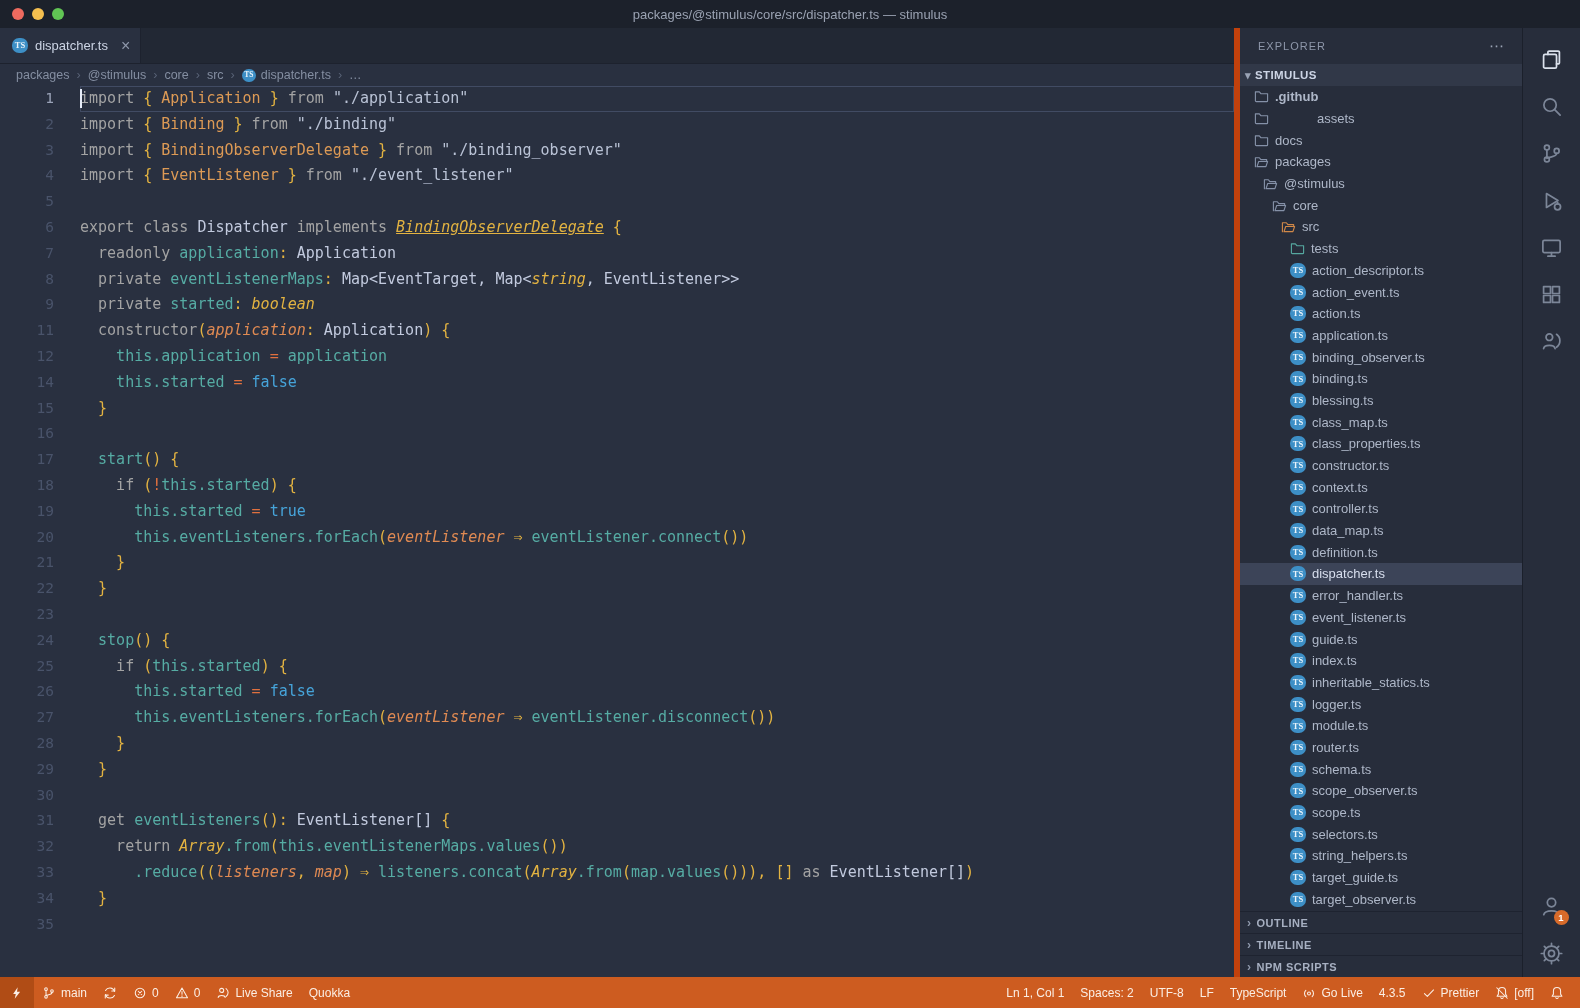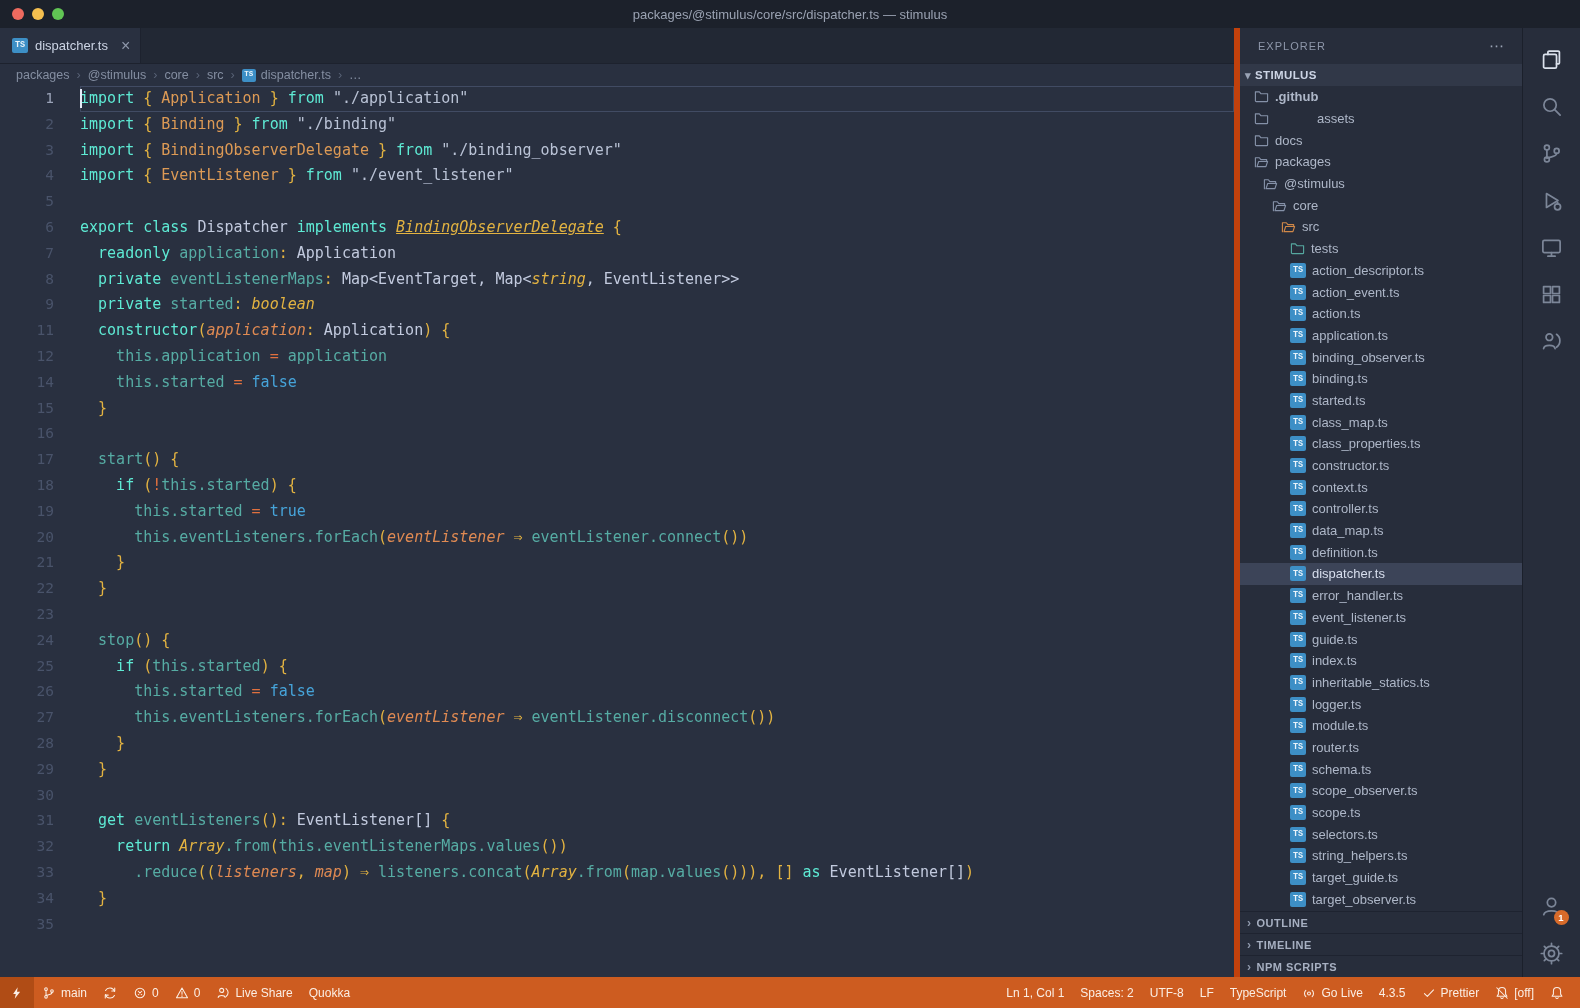--- a/index.html
+++ b/index.html
@@ -23,21 +23,21 @@
   .breadcrumbs .sep{color:#596377}
   .bc-item{display:inline-flex;align-items:center;gap:5px}
   
   .editor{flex:1;position:relative;overflow:hidden;font-family:"DejaVu Sans Mono",monospace;font-size:15px;background:#293040}
   .code-line{display:flex;height:25.8px;line-height:25.8px;white-space:pre}
   .gutter{flex:0 0 54px;text-align:right;color:#49536a;font-size:14.5px}
   .gutter.cur{color:#9aa3b8}
   .line-text{flex:1;margin-left:26px;position:relative;color:#bcc5da}
   .code-line.current .line-text{outline:1px solid #414b63;outline-offset:-1px}
   .cursor{position:absolute;left:0;top:3px;width:1.5px;height:19px;background:#e6ecf7}
-  .tk-k{color:#5eead4}.tk-o{color:#e0703f}
+  .tk-k{color:#a3a3a3}.tk-o{color:#e0703f}
   .tk-p{color:#e3b341}.tk-a{color:#e3b341}
   .tk-e{color:#dd9a55}
   .tk-t{color:#c2cade}
   .tk-y{color:#e3b341;font-style:italic}
   .tk-u{color:#e3b341;font-style:italic;text-decoration:underline}
   .tk-v{color:#56aca4}
   .tk-m{color:#e08a52;font-style:italic}
   .tk-s{color:#bac3d6}
   .tk-b{color:#46a4da}
   
@@ -62,21 +62,21 @@
   .badge{position:absolute;bottom:5px;right:7px;min-width:15px;height:15px;border-radius:50%;background:#d86b2a;color:#fff;font-size:9.5px;display:flex;align-items:center;justify-content:center;font-weight:bold}
   
   .statusbar{height:31px;background:#cd5c20;display:flex;align-items:flex-end;color:#fbeee4;font-size:12px;flex:0 0 auto}
   .sb-left,.sb-right{display:flex;height:100%;align-items:stretch}
   .sb-right{margin-left:auto;padding-right:8px}
   .sb-item{display:flex;align-items:center;gap:5px;padding:0 8px;height:100%}
   .sb-item .ico{width:14px;height:14px}
   .sb-item.sb-remote{background:#b04c15;width:34px;justify-content:center;padding:0}
   
   .ico{display:block}
-  .ts-badge{width:16px;height:15px;background:#3d8fc6;color:#eaf4fb;font-size:8.5px;font-weight:bold;display:inline-flex;align-items:center;justify-content:center;border-radius:2px;font-family:Liberation Mono, monospace;flex:0 0 auto;line-height:1}
+  .ts-badge{width:16px;height:15px;background:#3d8fc6;color:#eaf4fb;font-size:8.5px;font-weight:bold;display:inline-flex;align-items:center;justify-content:center;border-radius:7px;font-family:Liberation Serif, serif;flex:0 0 auto;line-height:1}
   .breadcrumbs .ts-badge{width:14px;height:13px;font-size:7.5px}
 </style>
 </head>
 <body>
 
 <div class="window">
 
   <div class="titlebar">
     <div class="traffic">
       <span class="t-close"></span>
@@ -255,21 +255,21 @@
           <div class="tree-row" style="padding-left: 50px;">
             <span class="ts-badge">TS</span>
             <span class="tree-label">binding_observer.ts</span>
           </div>
           <div class="tree-row" style="padding-left: 50px;">
             <span class="ts-badge">TS</span>
             <span class="tree-label">binding.ts</span>
           </div>
           <div class="tree-row" style="padding-left: 50px;">
             <span class="ts-badge">TS</span>
-            <span class="tree-label">started.ts</span>
+            <span class="tree-label">blessing.ts</span>
           </div>
           <div class="tree-row" style="padding-left: 50px;">
             <span class="ts-badge">TS</span>
             <span class="tree-label">class_map.ts</span>
           </div>
           <div class="tree-row" style="padding-left: 50px;">
             <span class="ts-badge">TS</span>
             <span class="tree-label">class_properties.ts</span>
           </div>
           <div class="tree-row" style="padding-left: 50px;">

